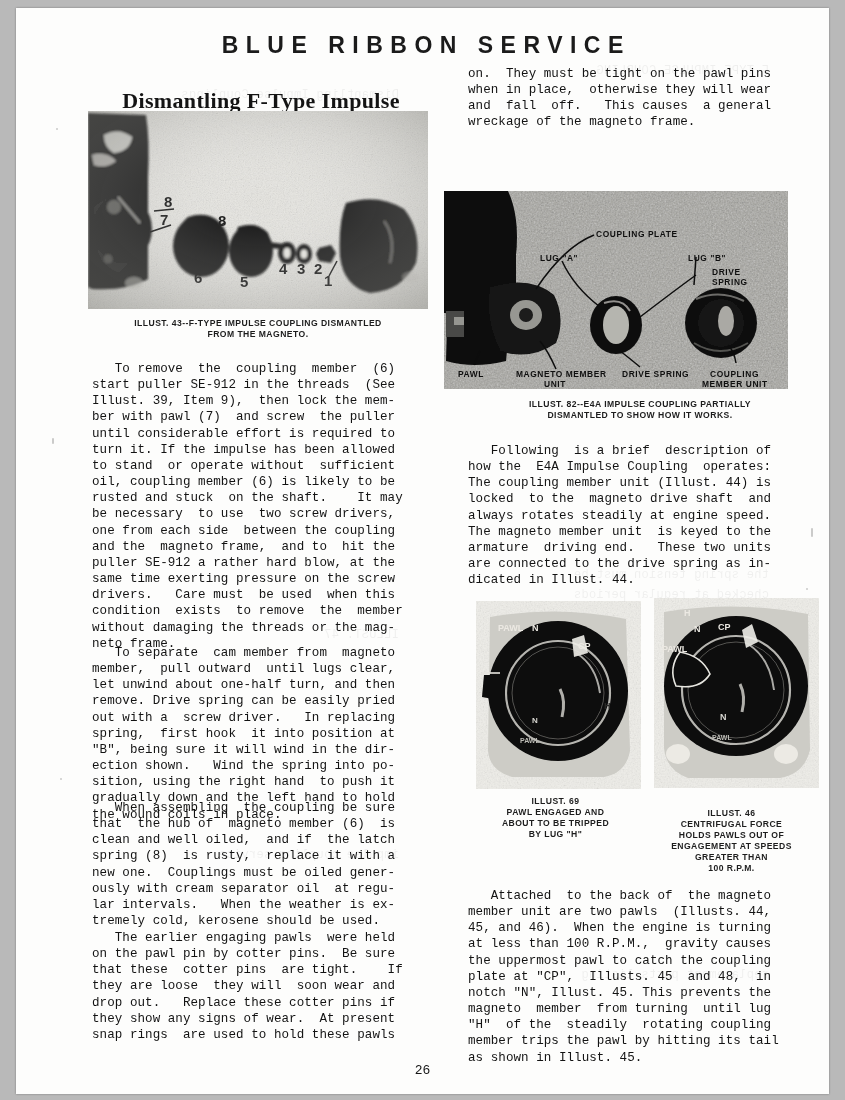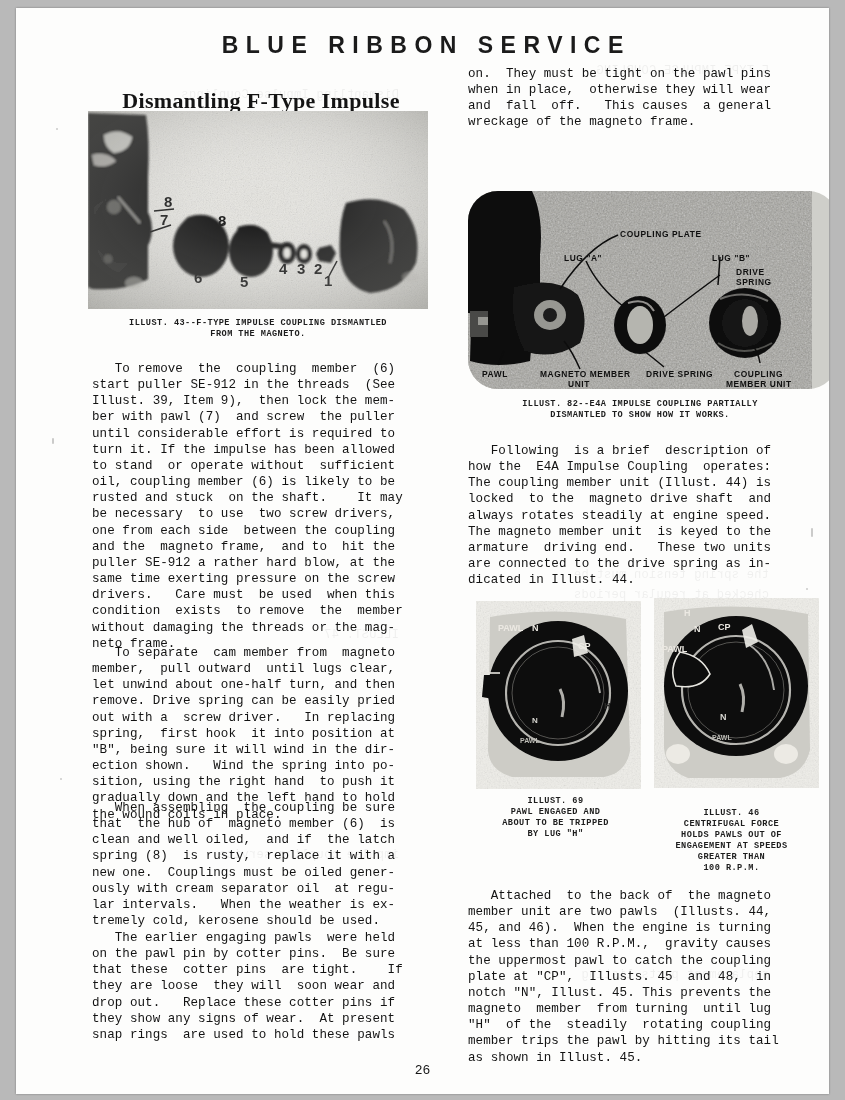--- a/index.html
+++ b/index.html
@@ -59,21 +59,21 @@
     white-space:pre;
     letter-spacing:.05px;
   }
   .col-left{left:76px;width:348px;}
   .col-right{left:452px;width:348px;}
 
   
   .caption{
     position:absolute;
     text-align:center;
-    font-family:Liberation Mono, monospace;
+    font-family:Liberation Sans, sans-serif;
     font-weight:bold;
     font-size:8.6px;
     letter-spacing:.45px;
     line-height:11px;
     color:#1d1d1d;
     white-space:pre-line;
   }
 
   
   .photo{position:absolute;overflow:hidden;background:#cfcfca;}
@@ -236,21 +236,21 @@
 
   <div class="body col-left" style="top:922px;">   The earlier engaging pawls  were held
 on the pawl pin by cotter pins.  Be sure
 that these  cotter pins  are tight.    If
 they are loose  they will  soon wear and
 drop out.   Replace these cotter pins if
 they show any signs of wear.  At present
 snap rings  are used to hold these pawls</div>
 
 
-  <div class="photo" style="left:452px;top:183px;width:370px;height:198px;border-radius:30px;">
+  <div class="photo" style="left:428px;top:183px;width:344px;height:198px;">
     <svg width="344" height="198" viewBox="0 0 344 198">
       <defs>
         <filter id="grain44" x="0" y="0" width="100%" height="100%">
           <feTurbulence type="fractalNoise" baseFrequency="0.62" numOctaves="4" seed="21"></feTurbulence>
           <feColorMatrix type="saturate" values="0"></feColorMatrix>
           <feComponentTransfer>
               <feFuncA type="linear" slope="0.85"></feFuncA>
             </feComponentTransfer>
         </filter>
         <filter id="soft44">

